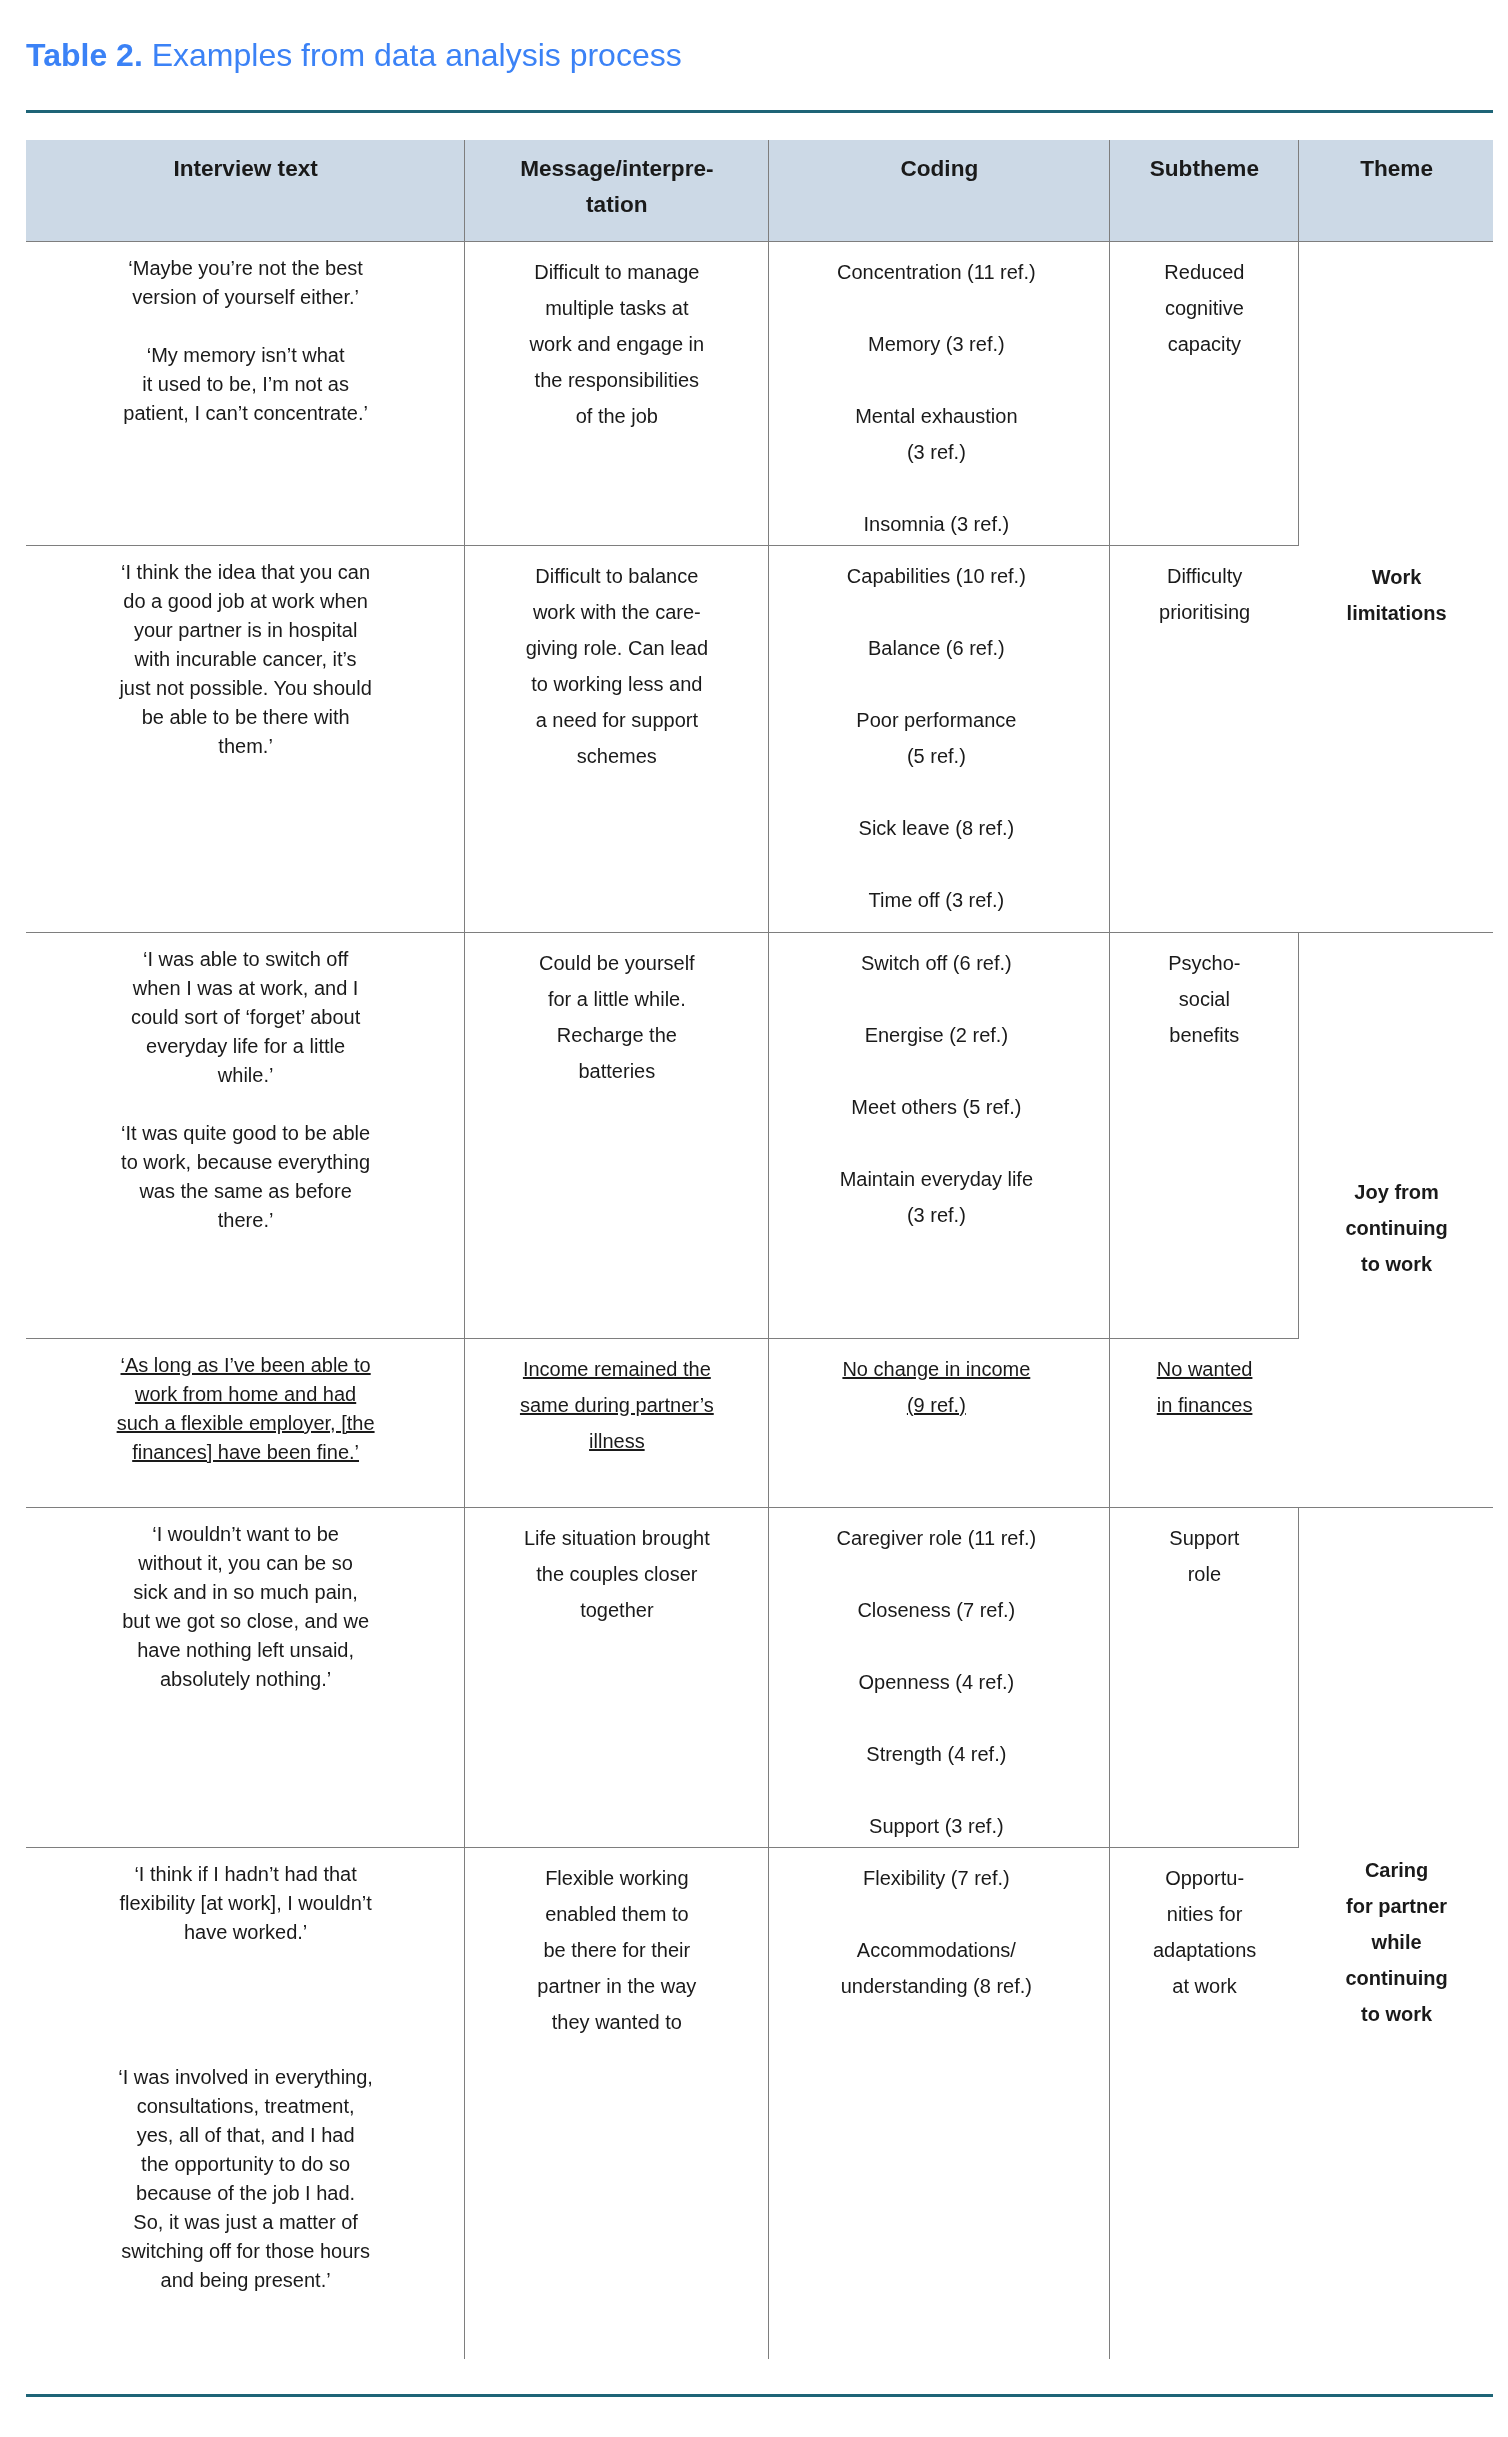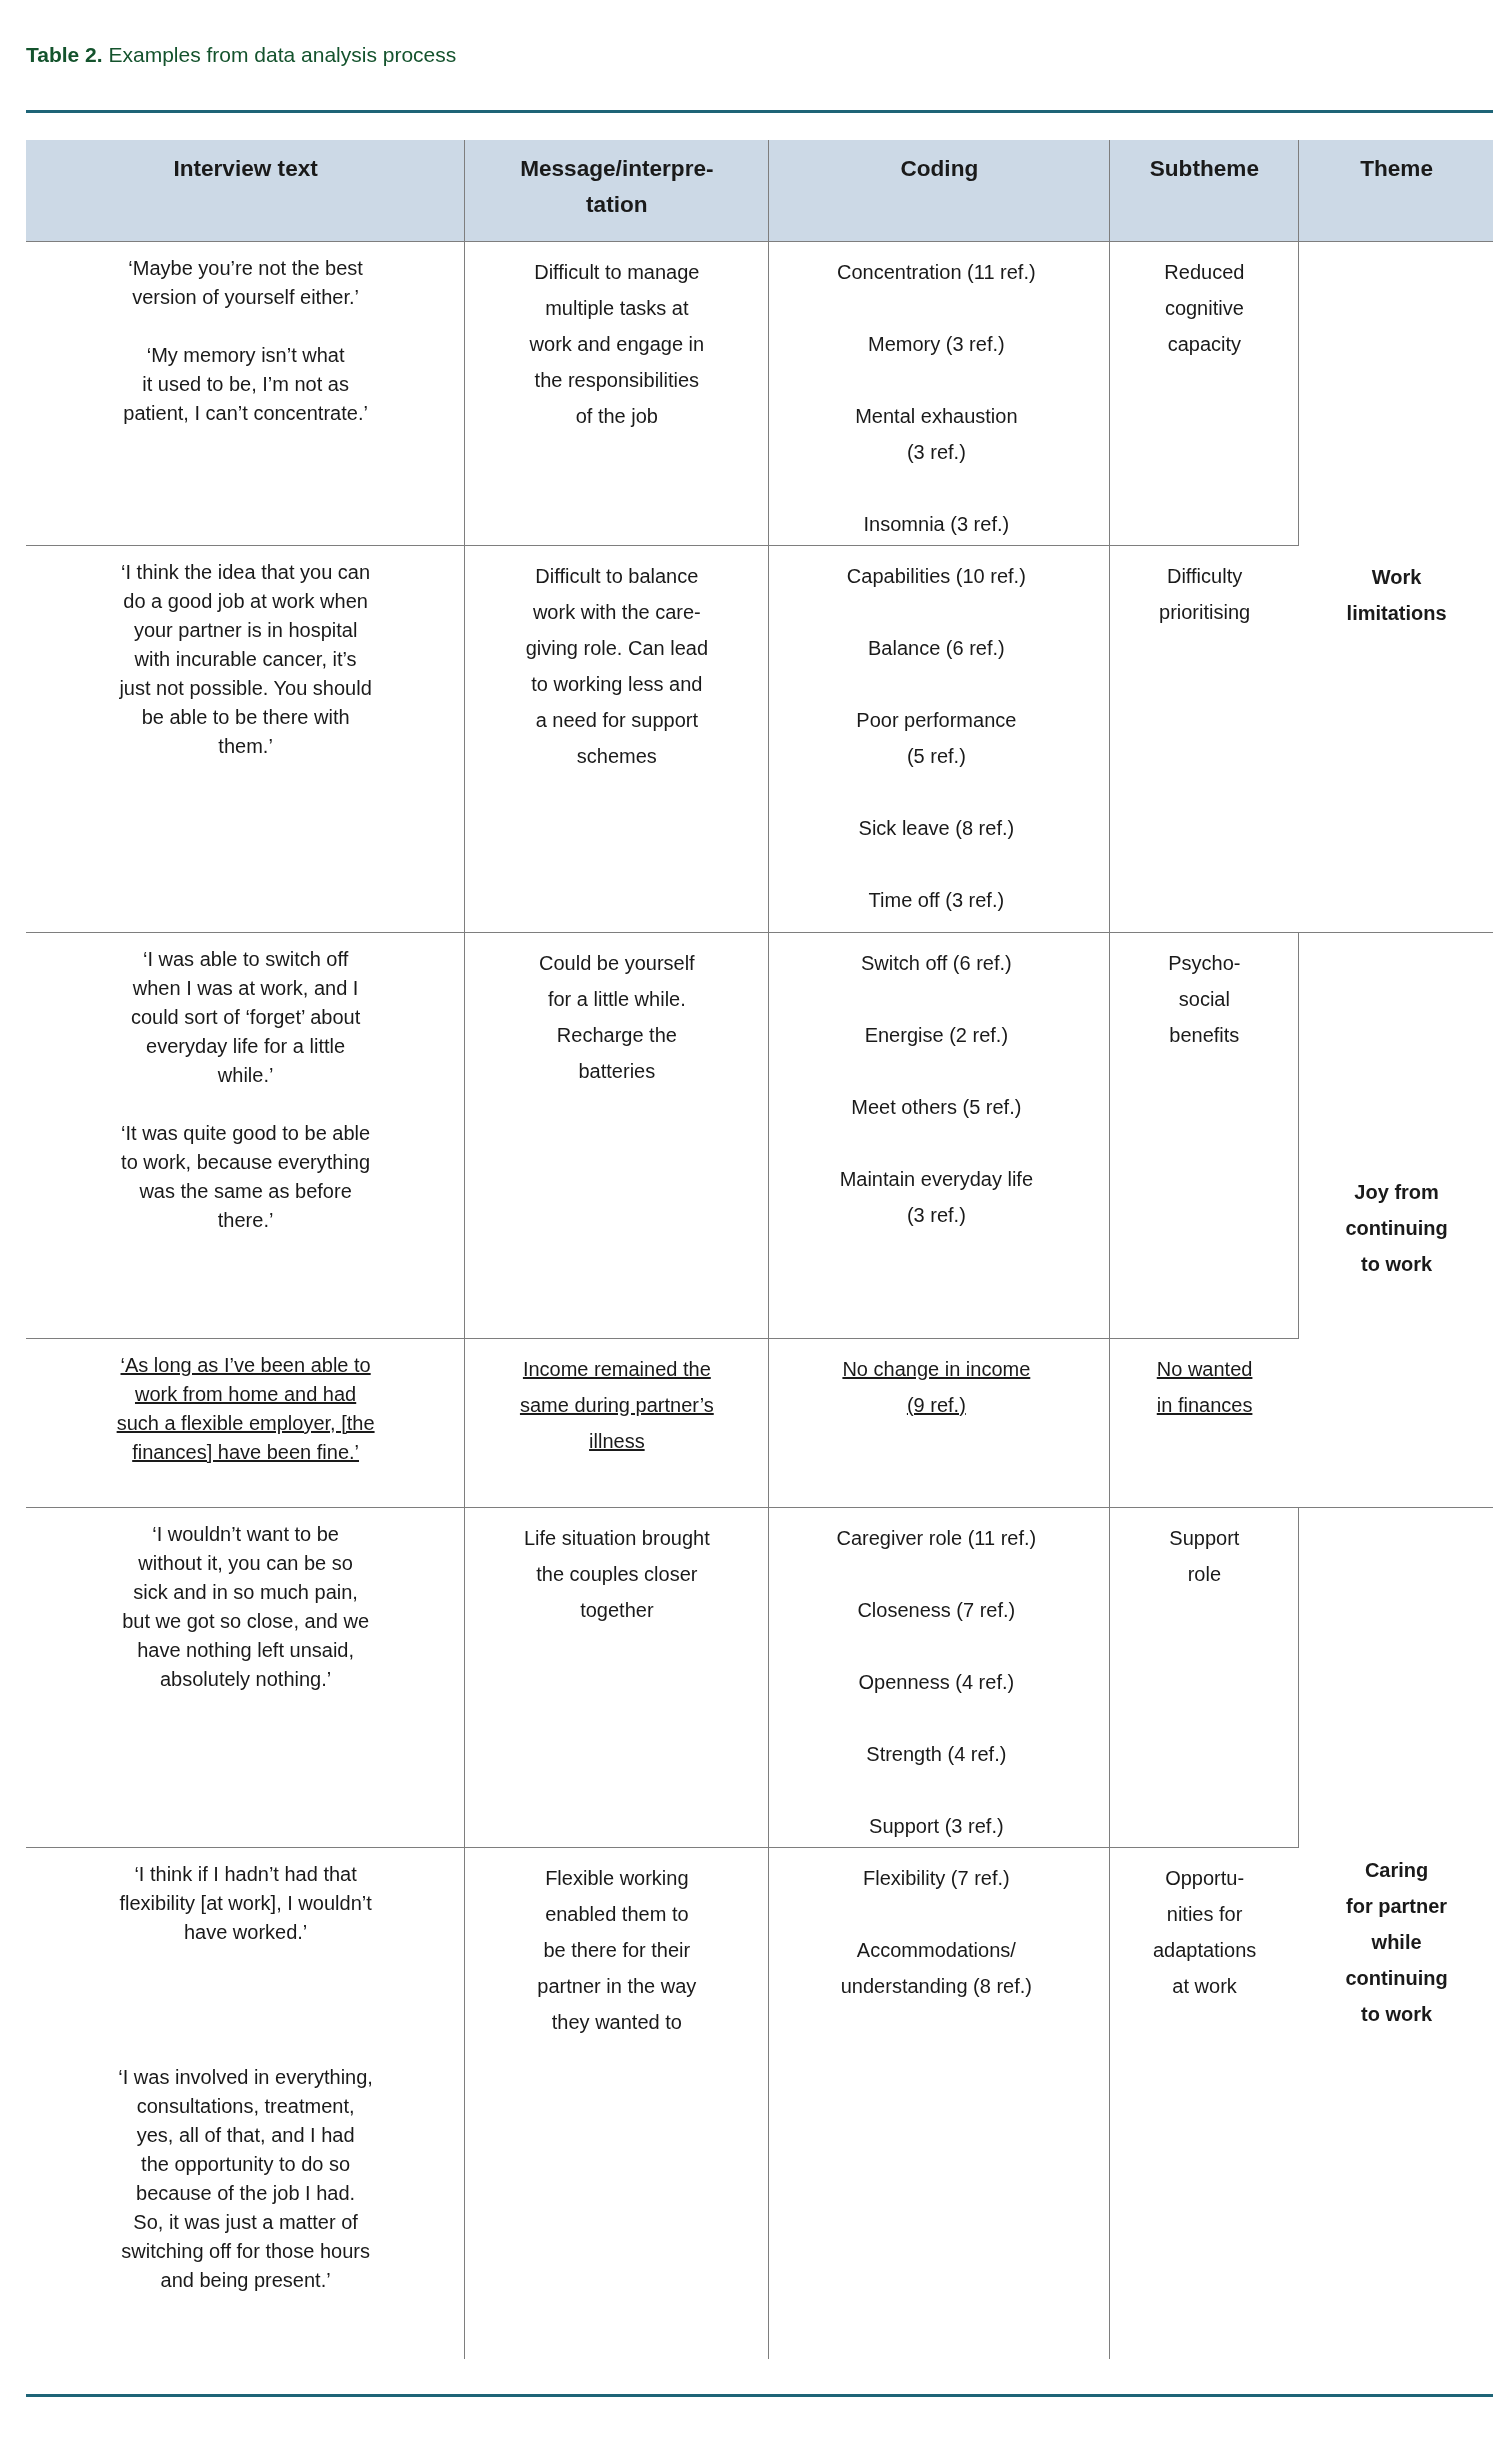--- a/index.html
+++ b/index.html
@@ -11,23 +11,23 @@
   .page {
     position: relative;
     width: 1508px;
     height: 2438px;
     box-sizing: border-box;
     padding: 36px 15px 0 26px;
     overflow: hidden;
     background: #ffffff;
   }
   .table-title {
-    font-size: 21px;
+    font-size: 32px;
     line-height: 38px;
-    color: #14532d;
+    color: #3b82f6;
   }
   .t-label { font-weight: bold; }
   .rule {
     width: 1467px;
     height: 2.8px;
     background: #1e6477;
   }
   .top-rule { margin-top: 36px; }
   .bottom-rule { margin-top: 35px; }
   table.data-table {

